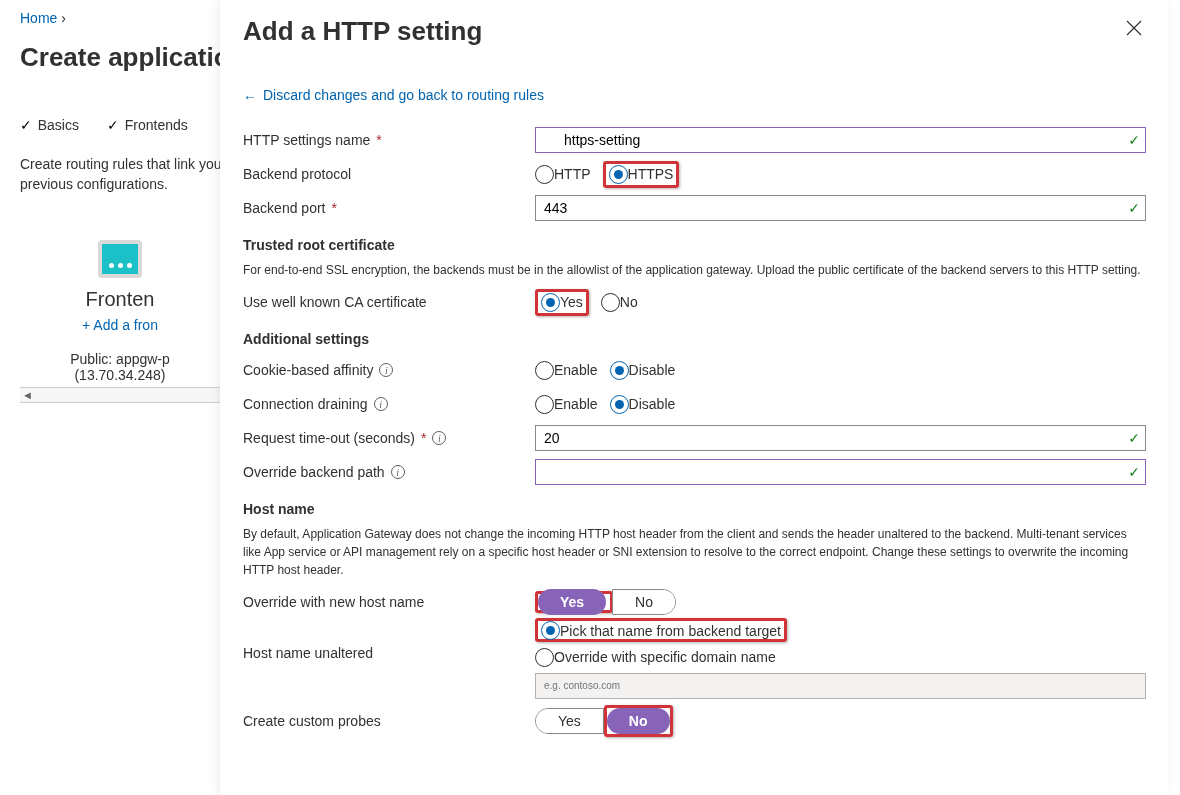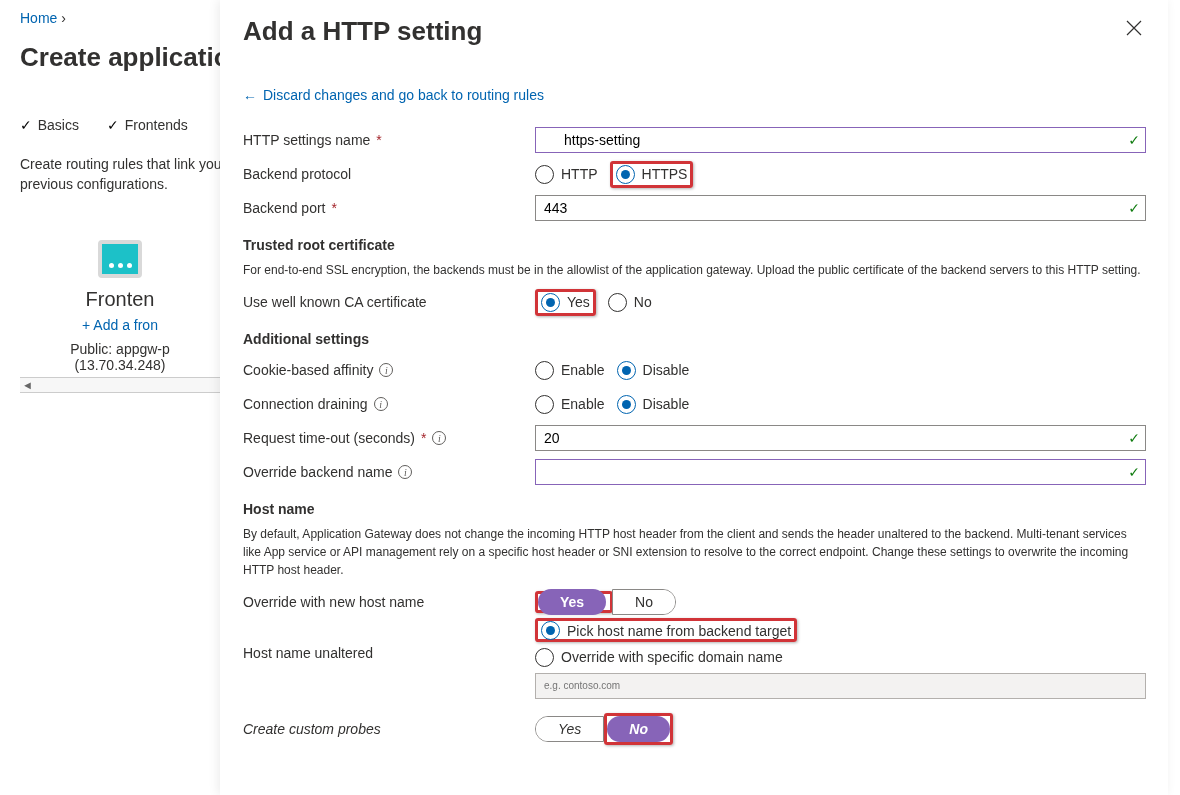--- a/index.html
+++ b/index.html
@@ -20,21 +20,21 @@
   .bg-tabs { display:flex; gap:28px; margin-top: 44px; font-size:14px; }
   .bg-tab { display:flex; align-items:center; gap:6px; }
   .check { color:#000; }
   .bg-sub { margin-top: 22px; font-size: 14px; line-height:1.4; max-width: 220px; }
   .front-box { margin-top: 46px; text-align:center; }
   .front-icon { width:44px; height:38px; background:#1cc1c8; margin: 0 auto 10px; border:4px solid #d9d9d9; border-radius:4px; display:flex; align-items:flex-end; justify-content:center; padding-bottom:6px; }
   .front-dots { display:flex; gap:4px; }
   .front-dots span { width:5px; height:5px; background:#fff; border-radius:50%; }
   .front-title { font-size:20px; color:#323130; }
   .front-link { color:#0064b0; font-size:14px; margin-top:6px; display:inline-block; }
-  .front-info { margin-top:8px; font-size:14px; }
+  .front-info { margin-top:18px; font-size:14px; }
   .hscroll { border-top:1px solid #ccc; border-bottom:1px solid #ccc; height:16px; background:#f7f7f7; display:flex; align-items:center; padding:0 2px; margin-top:4px;}
   .hscroll .arrow { font-size:11px; color:#666; }
 
   
   .panel {
     position:absolute; left:220px; top:0; width: 948px; height:795px;
     background:#fff; border-left:1px solid rgba(0,0,0,0);
     box-shadow: -2px 0 10px rgba(0,0,0,0.08);
     padding: 16px 22px 20px 22px;
     overflow:hidden;
@@ -53,21 +53,21 @@
   .text-input {
     width:100%; height:26px; border:1px solid #8a8886; padding:0 8px;
     font-size:14px; font-family:inherit;
   }
   .text-input.purple { border-color:#8764b8;padding-left:28px; }
   .text-input.valid { padding-right:26px; }
   .input-wrap { position:relative; }
   .check-ok { position:absolute; right:6px; top:50%; transform:translateY(-50%); color:#107c10; font-size:14px; }
 
   .radio-group { display:flex; align-items:center; gap:12px; }
-  .radio { display:inline-flex; align-items:center; gap:7px; cursor:pointer; }
+  .radio { display:inline-flex; align-items:center; gap:0; cursor:pointer; }
   .radio-circle { width:19px; height:19px; border:1px solid #323130; border-radius:50%; display:inline-flex; align-items:center; justify-content:center; }
   .radio.selected .radio-circle { border-color:#0064b0; }
   .radio.selected .radio-dot { width:9px; height:9px; border-radius:50%; background:#0064b0; }
 
   .highlight-red { border:3px solid #d13438; border-radius:3px; padding:1px 3px; box-shadow: 1px 1px 3px rgba(0,0,0,0.3);}
 
   .section-h { font-weight:600; font-size:14px; margin:14px 0 8px 0; }
   .para { font-size:12px; line-height:1.5; margin-bottom:8px; }
 
   .info-icon { width:14px; height:14px; border:1px solid #605e5c; border-radius:50%; display:inline-flex; align-items:center; justify-content:center; font-size:10px; color:#605e5c; font-style:italic; font-family:serif;}
@@ -266,21 +266,21 @@
       <div class="input-col">
         <div class="input-wrap">
           <input class="text-input valid" value="20" style="">
           <span class="check-ok">✓</span>
         </div>
       </div>
     </div>
 
     <div class="row">
       <div class="label-col">
-        <span>Override backend name</span>
+        <span>Override backend path</span>
         <span class="info-icon">i</span>
       </div>
       <div class="input-col">
         <div class="input-wrap">
           <input class="text-input purple valid" value="" style="">
           <span class="check-ok">✓</span>
         </div>
       </div>
     </div>
 
@@ -302,39 +302,39 @@
 
     <div class="row" style="align-items:flex-start;">
       <div class="label-col" style="padding-top:24px;">Host name unaltered</div>
       <div class="input-col">
         <div style="margin-bottom:4px;">
           <span class="highlight-red">
             <label class="radio selected">
               <span class="radio-circle">
                   <span class="radio-dot"></span>
                 </span>
-              <span>Pick host name from backend target</span>
+              <span>Pick that name from backend target</span>
             </label>
           </span>
         </div>
         <div>
           <label class="radio">
             <span class="radio-circle">
                 <span class="radio-dot"></span>
               </span>
             <span>Override with specific domain name</span>
           </label>
         </div>
         <div style="margin-top:6px;">
           <input class="disabled-input" disabled="" placeholder="e.g. contoso.com" style="">
         </div>
       </div>
     </div>
 
-    <div class="row" style="margin-top:14px;font-style:italic;">
+    <div class="row" style="margin-top:6px;">
       <div class="label-col">Create custom probes</div>
       <div class="input-col" style="display:flex; align-items:center; gap:0;">
         <span class="pill-toggle" style="border-top-right-radius:0;border-bottom-right-radius:0;">
           <span class="pill-opt">Yes</span>
         </span>
           <span class="highlight-red" style="padding:0;">
           <span class="pill-toggle" style="border:none;">
             <span class="pill-opt active">No</span>
           </span>
         </span>

